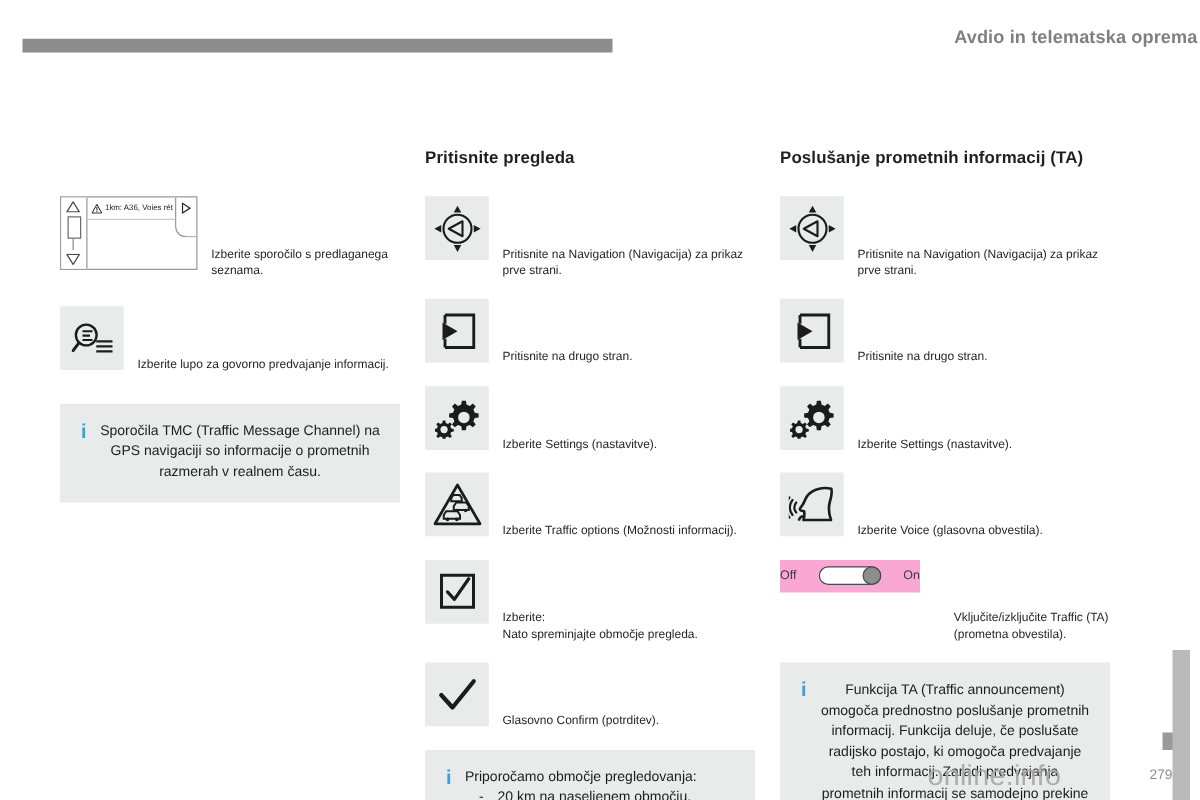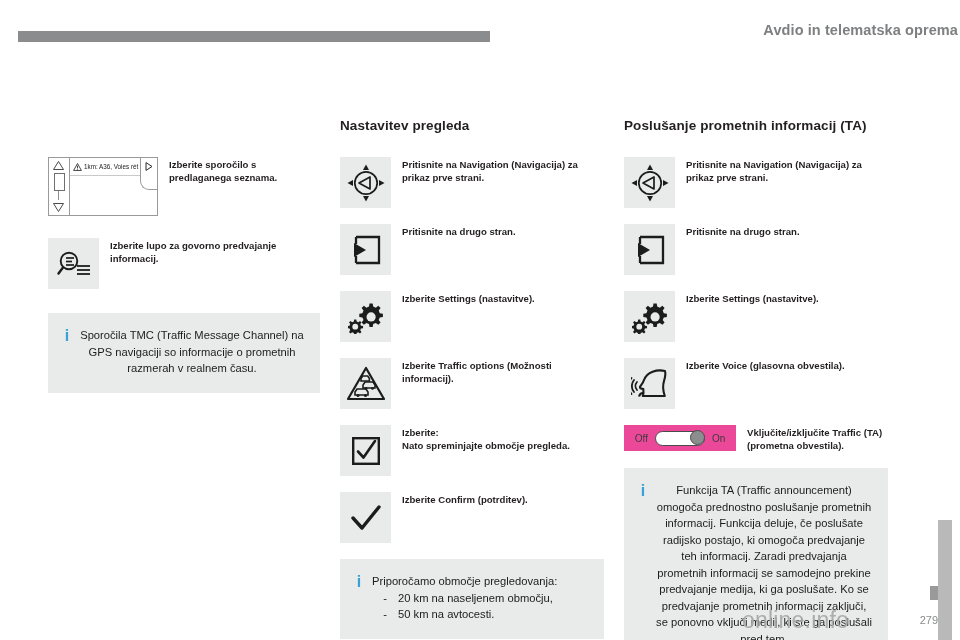--- a/index.html
+++ b/index.html
@@ -41,22 +41,22 @@
     display:flex; align-items:flex-start;
     margin-bottom:16px;
   }
   .step-icon{
     width:51px; height:51px; flex:0 0 51px;
     background:#e9eaea;
     display:flex; align-items:center; justify-content:center;
     margin-right:11px;
   }
   .step-text{
-    font-size:9.6px; font-weight:700; line-height:12.6px;
-    color:#231f20; padding-top:2px;
+    font-size:9.6px; font-weight:400; line-height:12.6px;
+    color:#231f20; padding-top:2px;margin-top:39px;
   }
   ul.blist{margin:0; padding:0; list-style:none;}
   ul.blist li{
     position:relative; padding-left:22px; margin:0 0 1px 0;
   }
   ul.blist li:before{
     content:""; position:absolute; left:7px; top:5px;
     width:3px; height:3px; background:#231f20;
   }
   .step-text p{margin:0;}
@@ -115,23 +115,23 @@
     text-align:center; margin-right:6px; margin-top:1px;
   }
   .note-body{
     font-size:11.2px; line-height:16.5px; color:#1c1c1c; font-weight:400;text-align:center;
   }
   .note-body .dl{display:flex;}
   .note-body .dl .d{width:26px; flex:0 0 26px;}
 
   
   .toggle-box{
-    width:112px;height:26px;flex:0 0 112px;background:#ec4899;
-    display:flex;align-items:center;justify-content:center;gap:7px;
-    margin-right:11px;
+    width:112px;height:26px;flex:0 0 112px;background:#f9a8d4;
+    display:flex;align-items:center;justify-content:space-between;gap:7px;
+    margin-right:27px;
   }
   .toggle-lbl{font-size:10px;font-weight:400;color:#3c3c3c;}
   .toggle-track{
     width:48px;height:13px;border:1.4px solid #4a4a4a;border-radius:8px;
     position:relative;background:#fff;
   }
   .toggle-knob{
     position:absolute;right:-1px;top:-1.5px;width:13px;height:13px;
     border-radius:50%;background:#8c8d8f;border:1.4px solid #4a4a4a;
   }
@@ -212,21 +212,21 @@
       <div class="step-text">Izberite lupo za govorno predvajanje informacij.</div>
     </div>
 
     <div class="note" style="margin-top:24px">
       <div class="note-i">i</div>
       <div class="note-body">Sporočila TMC (Traffic Message Channel) na GPS navigaciji so informacije o prometnih razmerah v realnem času.</div>
     </div>
   </div>
 
   <div class="col col-mid">
-    <div class="col-title">Nastavitev pregleda</div>
+    <div class="col-title">Pritisnite pregleda</div>
 
     <div class="step">
       <div class="step-icon">
         <svg width="42" height="42" viewBox="0 0 42 42">
           <circle cx="21" cy="21" r="11.2" fill="none" stroke="#1c1c1c" stroke-width="1.7"></circle>
           <polygon points="25,15 25,27 14,21" fill="none" stroke="#1c1c1c" stroke-width="1.7" stroke-linejoin="round"></polygon>
           <polygon points="21,2.5 24,8 18,8" fill="#1c1c1c"></polygon>
           <polygon points="21,39.5 24,34 18,34" fill="#1c1c1c"></polygon>
           <polygon points="2.5,21 8,18 8,24" fill="#1c1c1c"></polygon>
           <polygon points="39.5,21 34,18 34,24" fill="#1c1c1c"></polygon>
@@ -293,21 +293,21 @@
         <p style="margin-top:0">Nato spreminjajte območje pregleda.</p>
       </div>
     </div>
 
     <div class="step">
       <div class="step-icon">
         <svg width="32" height="28" viewBox="0 0 32 28">
           <polyline points="3,14 12,24 29,3" fill="none" stroke="#1c1c1c" stroke-width="3.4" stroke-linecap="round" stroke-linejoin="round"></polyline>
         </svg>
       </div>
-      <div class="step-text">Izberite Confirm (potrditev).</div>
+      <div class="step-text">Glasovno Confirm (potrditev).</div>
     </div>
 
     <div class="note" style="margin-top:16px">
       <div class="note-i">i</div>
       <div class="note-body">
         <div>Priporočamo območje pregledovanja:</div>
         <div class="dl">
           <span class="d">-</span>
           <span>20 km na naseljenem območju,</span>
         </div>

